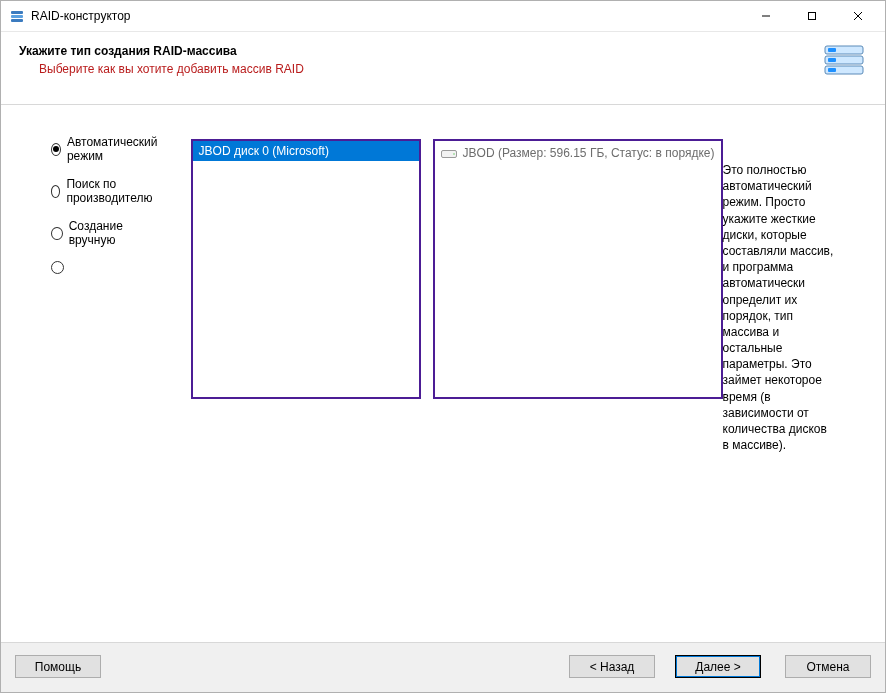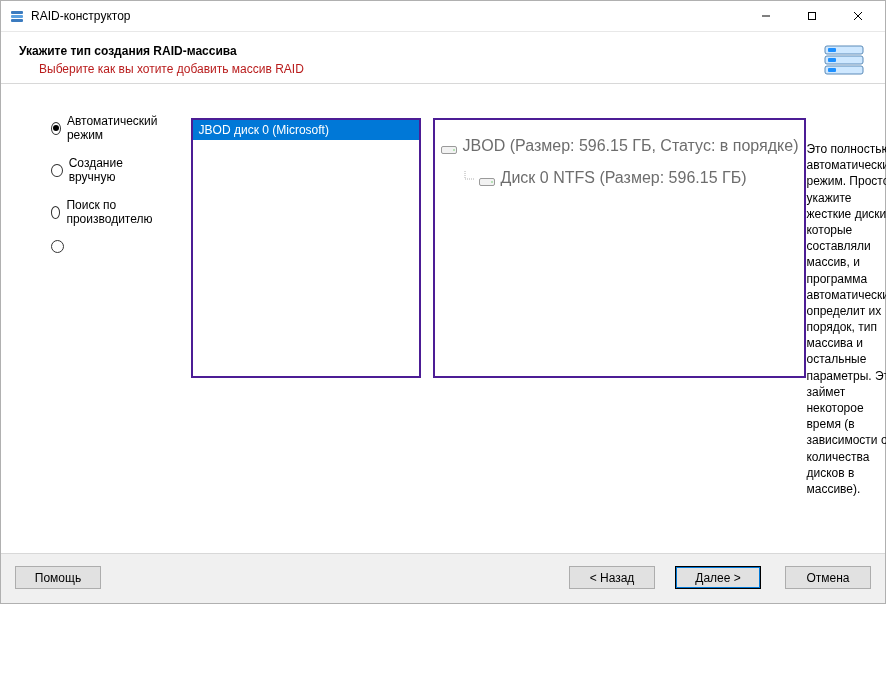--- a/index.html
+++ b/index.html
@@ -8,21 +8,21 @@
     width: 886px;
     height: 693px;
     font-family: "Segoe UI", Tahoma, sans-serif;
     font-size: 12px;
     background: #ffffff;
     color: #000;
     overflow: hidden;
   }
   .window {
     width: 886px;
-    height: 604px;
+    height: 693px;
     border: 1px solid #b0b0b0;
     box-sizing: border-box;
     display: flex;
     flex-direction: column;
     background: #fff;
   }
   .titlebar {
     height: 30px;
     display: flex;
     align-items: center;
@@ -52,21 +52,21 @@
     align-items: center;
     justify-content: center;
     font-family: "Segoe UI Symbol","Segoe UI",sans-serif;
     font-size: 10px;
     color: #000;
     background: transparent;
     border: none;
   }
 
   .header-area {
-    padding: 12px 18px 1px 18px;
+    padding: 12px 18px 22px 18px;
     display: flex;
     align-items: flex-start;
     border-bottom: 1px solid #d8d8d8;
     background: #ffffff;
   }
   .header-text { flex: 1; }
   .header-title {
     font-weight: bold;
     font-size: 12px;
     margin-bottom: 4px;
@@ -141,25 +141,24 @@
     cursor: default;
   }
   .list-item.selected {
     background: #0078d7;
     color: #fff;
   }
 
   .tree-row {
     display: flex;
     align-items: center;
-    font-size: 16px;
+    font-size: 12px;
     color: #6d6d6d;
     padding: 1px 0;
     white-space: nowrap;
-    margin-top: 12px;
   }
   .tree-indent { width: 20px; display:inline-block; }
   .tree-connector {
     width: 18px;
     height: 14px;
     display: inline-flex;
     align-items: center;
     justify-content: center;
   }
   .disk-icon {
@@ -259,60 +258,45 @@
 
   <div class="content">
 
     <div class="radio-group">
       <div class="radio-row">
         <span class="radio selected"></span>
         <span class="radio-label">Автоматический режим</span>
       </div>
       <div class="radio-row">
         <span class="radio"></span>
-        <span class="radio-label">Создание вручную</span>
+        <span class="radio-label">Поиск по производителю</span>
       </div>
       <div class="radio-row">
         <span class="radio"></span>
-        <span class="radio-label">Поиск по производителю</span>
+        <span class="radio-label">Создание вручную</span>
       </div>
       <div class="radio-row">
         <span class="radio"></span>
       </div>
     </div>
 
     <div class="panels">
       <div class="panel panel-left">
         <div class="list-item selected">JBOD диск 0 (Microsoft)</div>
       </div>
       <div class="panel panel-right">
         <div class="tree-row">
           <span class="disk-icon">
             <svg viewBox="0 0 16 10" width="16" height="10">
               <rect x="0.5" y="1.5" width="15" height="7" rx="1.5" fill="#f2f2f2" stroke="#9a9a9a"></rect>
               <circle cx="13" cy="5" r="0.8" fill="#66cc66"></circle>
             </svg>
           </span>
           <span>JBOD (Размер: 596.15 ГБ, Статус: в порядке)</span>
         </div>
-        <div class="tree-row">
-          <span class="tree-indent"></span>
-          <span class="tree-connector">
-            <svg viewBox="0 0 18 14" width="18" height="14">
-              <path d="M4 0 V8 H14" fill="none" stroke="#b0b0b0" stroke-dasharray="1 1"></path>
-            </svg>
-          </span>
-          <span class="disk-icon">
-            <svg viewBox="0 0 16 10" width="16" height="10">
-              <rect x="0.5" y="1.5" width="15" height="7" rx="1.5" fill="#f2f2f2" stroke="#9a9a9a"></rect>
-              <circle cx="13" cy="5" r="0.8" fill="#66cc66"></circle>
-            </svg>
-          </span>
-          <span>Диск 0 NTFS (Размер: 596.15 ГБ)</span>
-        </div>
       </div>
     </div>
 
     <div class="description">Это полностью автоматический режим. Просто укажите жесткие диски, которые составляли массив, и программа автоматически определит их порядок, тип массива и остальные параметры. Это займет некоторое время (в зависимости от количества дисков в массиве).</div>
   </div>
 
   <div class="footer">
     <button class="btn help">Помощь</button>
     <span class="footer-spacer"></span>
     <button class="btn">&lt; Назад</button>

